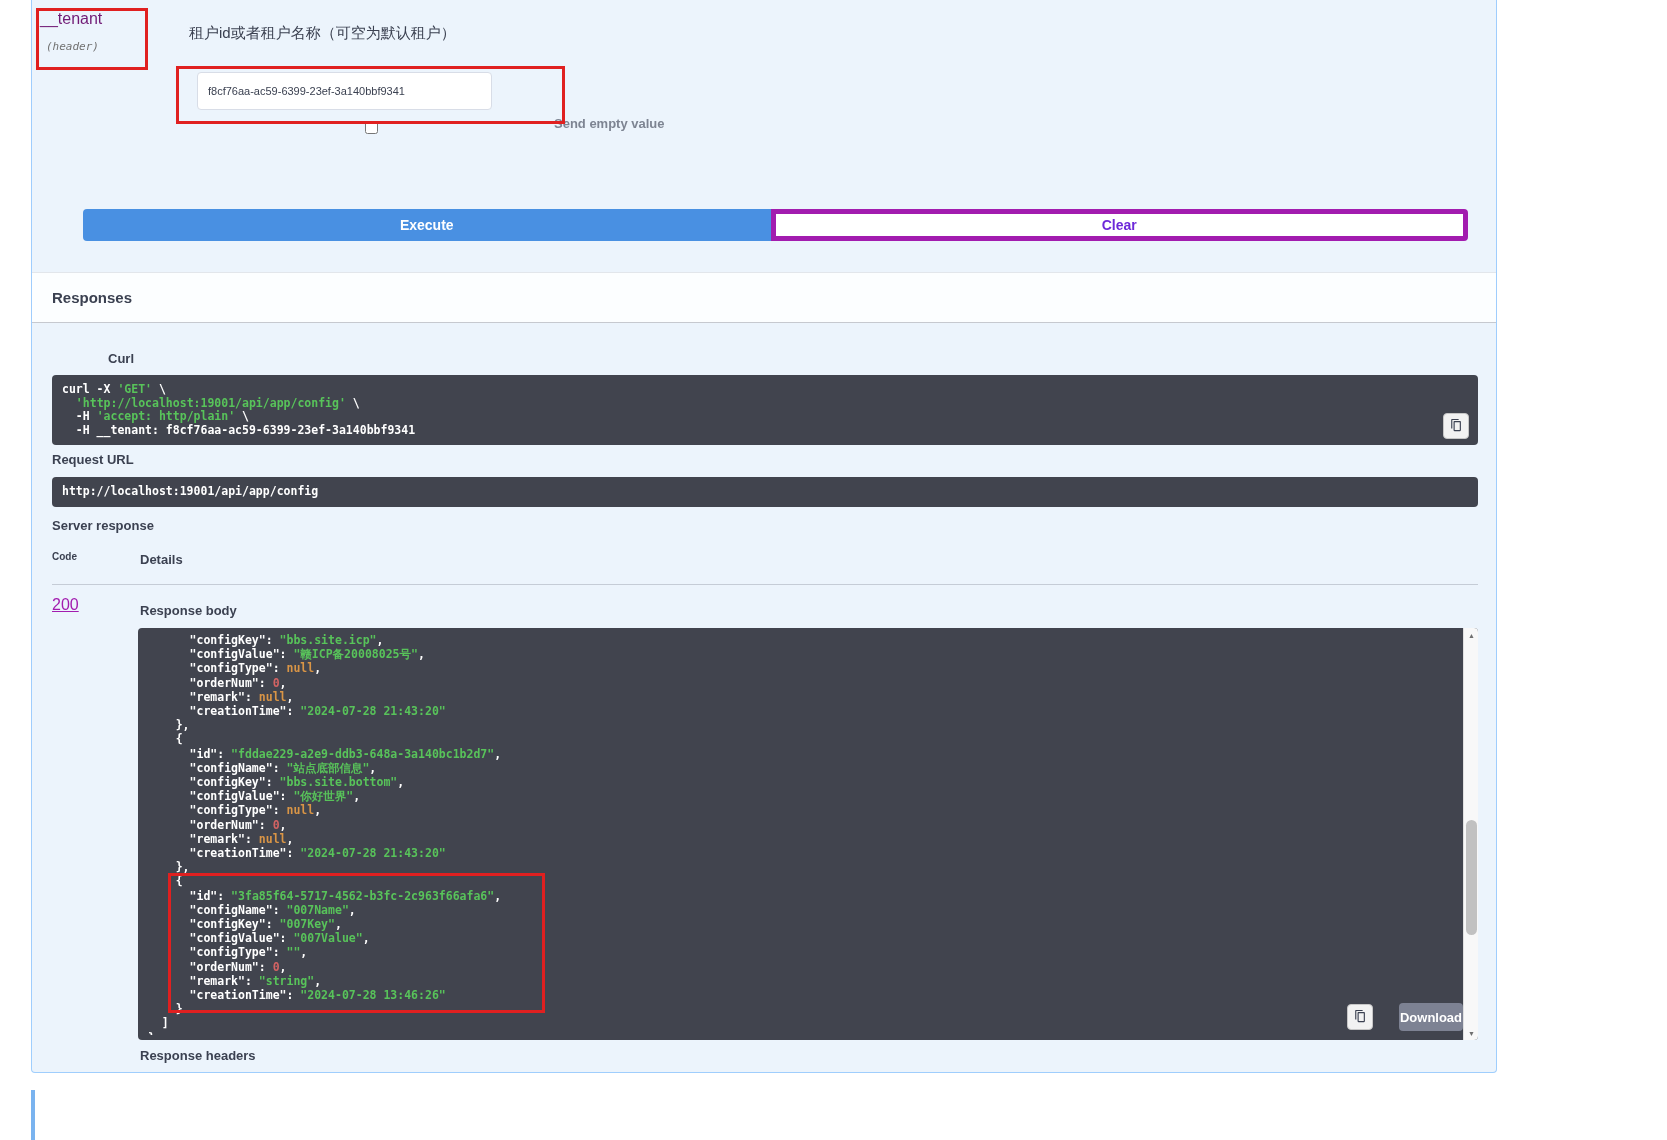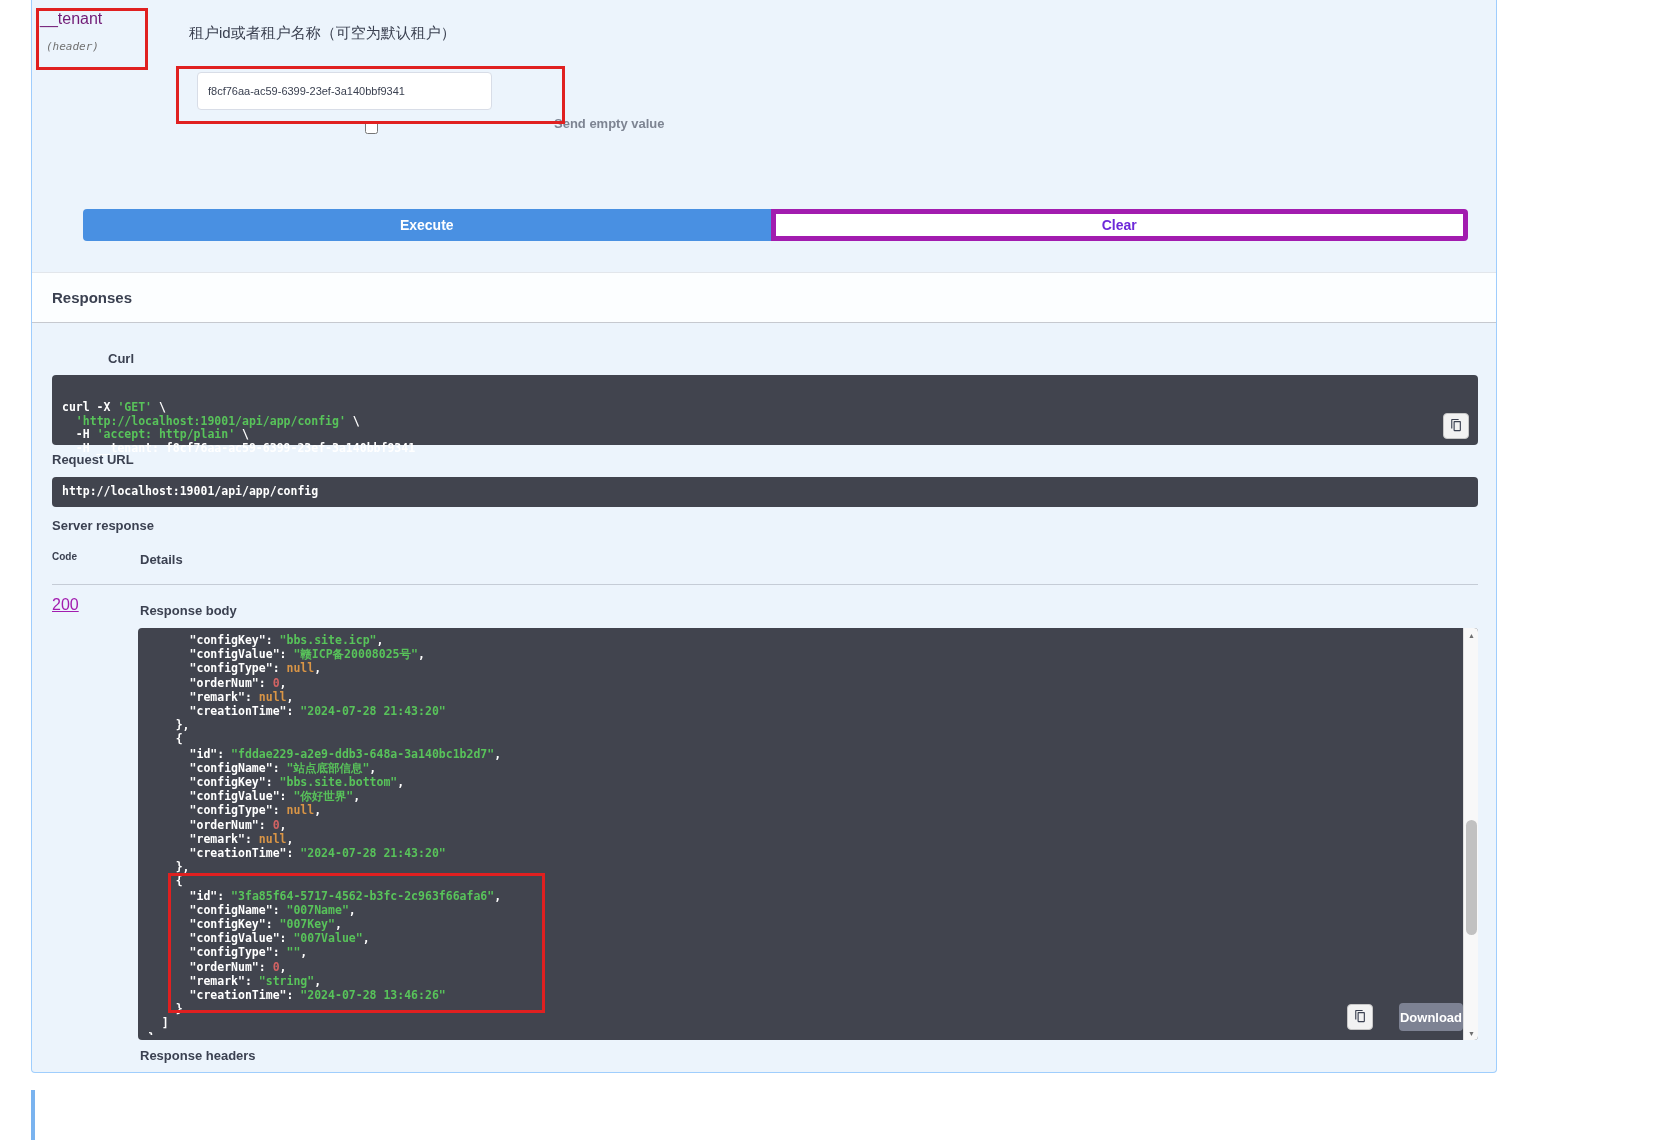--- a/index.html
+++ b/index.html
@@ -32,21 +32,21 @@
   
   .responses-band { position:absolute; left:0; top:272px; width:1464px; height:51px;
                     background:rgba(255,255,255,.85); border-top:1px solid #e2e6eb;
                     border-bottom:1px solid rgba(59,65,81,.28);
                     display:flex; align-items:center; padding-left:20px; }
   .responses-title { font-size:15px; font-weight:bold; color:#3b4151; }
 
   .sec-label { position:absolute; font-size:13px; font-weight:bold; color:#3b4151; }
 
   .dark-block { background:#41444e; border-radius:4px; }
-  .curl-block { position:absolute; left:20px; top:375px; width:1426px; height:70px; padding:26px 10px; }
+  .curl-block { position:absolute; left:20px; top:375px; width:1426px; height:70px; padding:8px 10px; }
   .request-url-block { position:absolute; left:20px; top:477px; width:1426px; height:30px;
                        display:flex; align-items:center; padding:0 10px; }
 
   .code { font-family:"DejaVu Sans Mono","Liberation Mono",monospace; font-size:11.5px;
           font-weight:600; color:#fff; line-height:13.5px; }
   .code div { white-space:pre; }
   .code .p { color:#fff; }
   .code .s { color:#58c35a; }
   .code .k { color:#ffffff; }
   .code .n { color:#d36363; }

